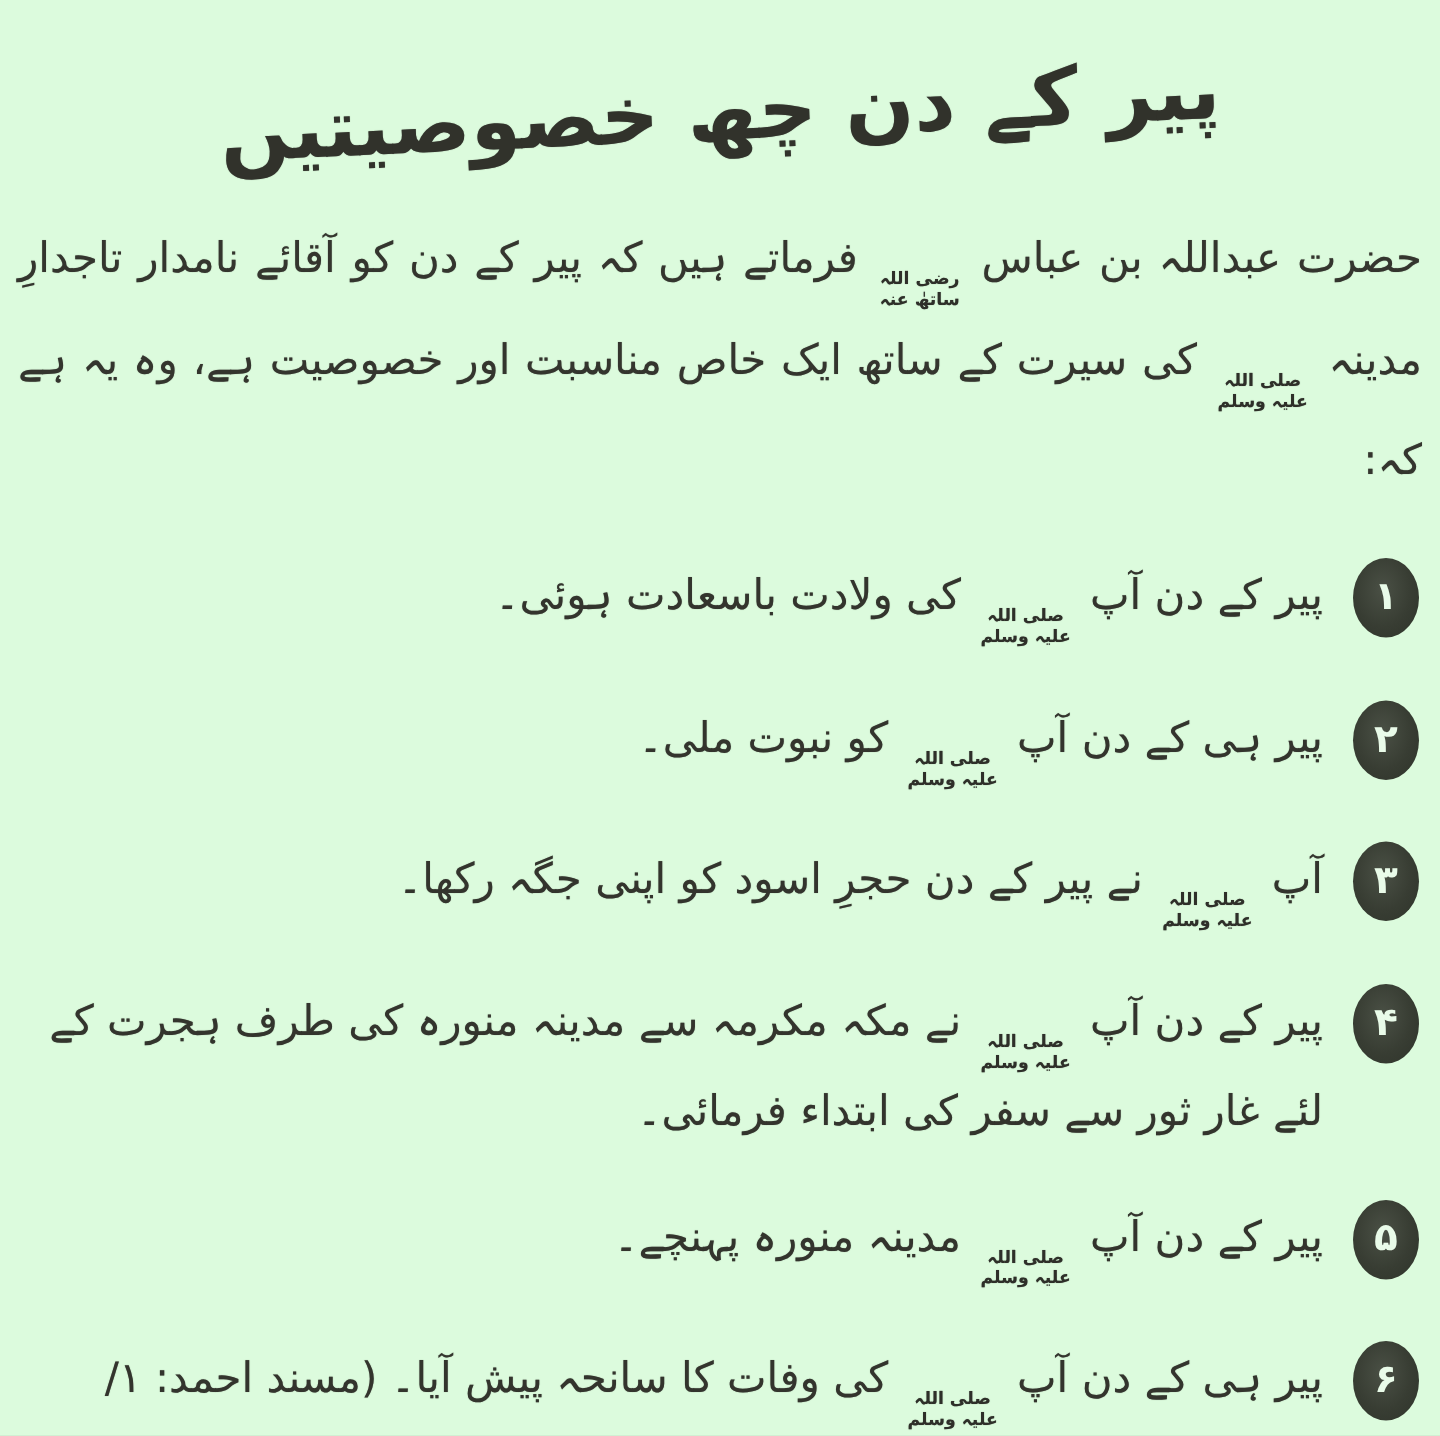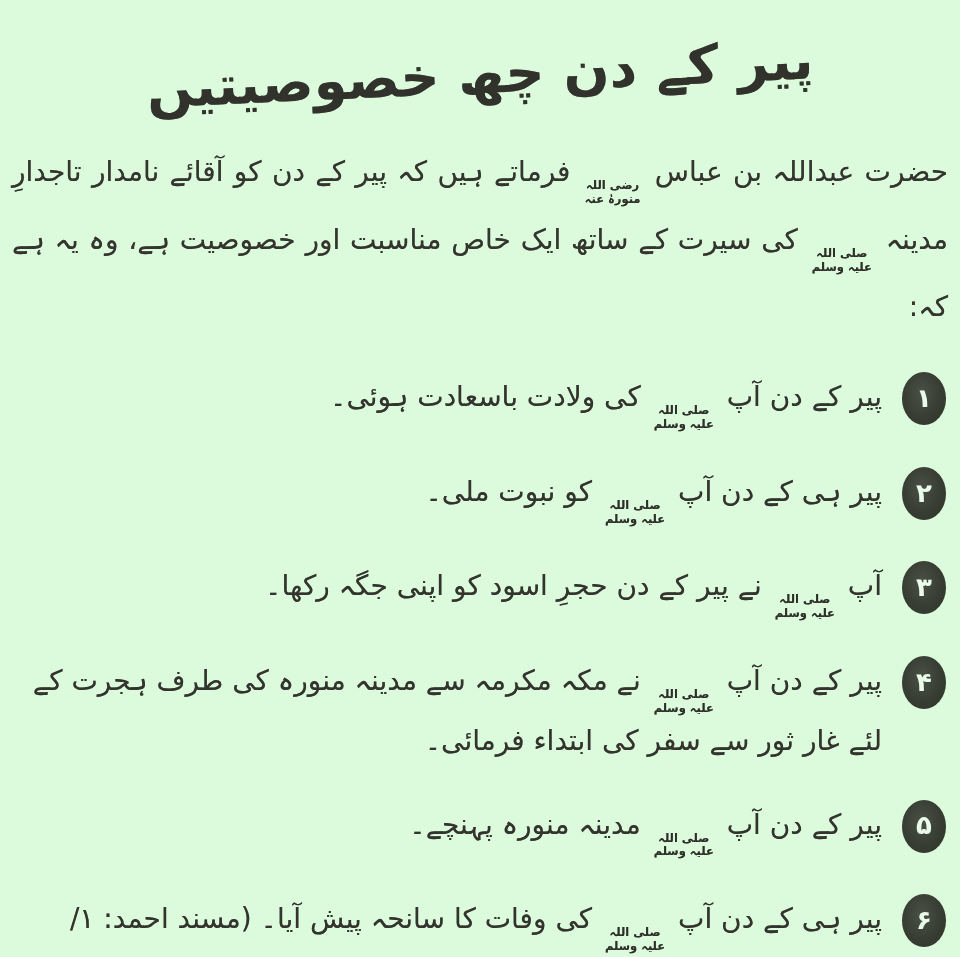--- a/index.html
+++ b/index.html
@@ -83,21 +83,21 @@
 </style>
 </head>
 <body>
 
 <div class="page">
 
   <div class="title">پیر کے دن چھ خصوصیتیں</div>
 
   <div class="intro">حضرت عبداللہ بن عباس <span class="stacked">
         <span>رضی اللہ</span>
-        <span>منورہٰ عنہ</span>
+        <span>ساتھٰ عنہ</span>
       </span> فرماتے ہیں کہ پیر کے دن کو آقائے نامدار تاجدارِ مدینہ <span class="stacked">
         <span>صلی اللہ</span>
         <span>علیہ وسلم</span>
       </span> کی سیرت کے ساتھ ایک خاص مناسبت اور خصوصیت ہے، وہ یہ ہے کہ:</div>
 
   <div class="features">
 
     <div class="item">
       <span class="badge">
           <span>۱</span>

